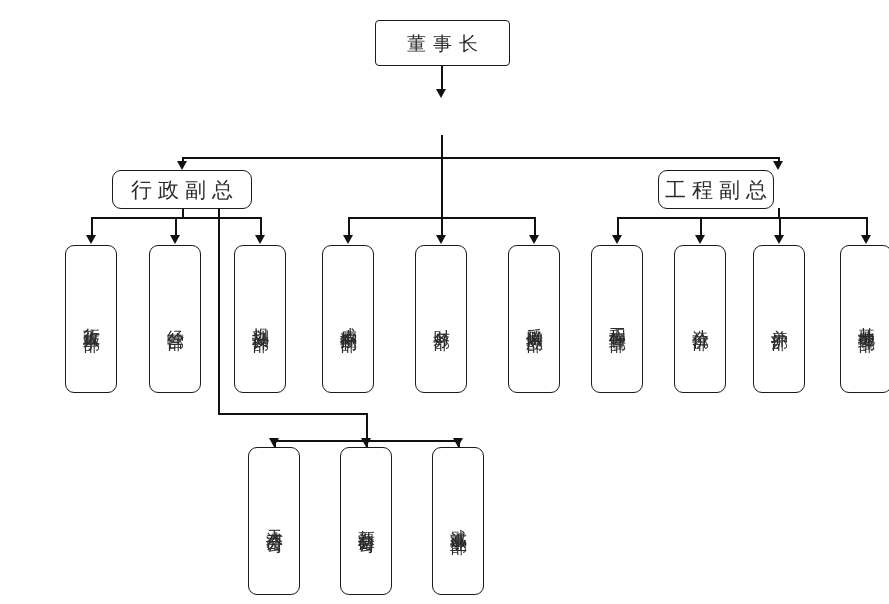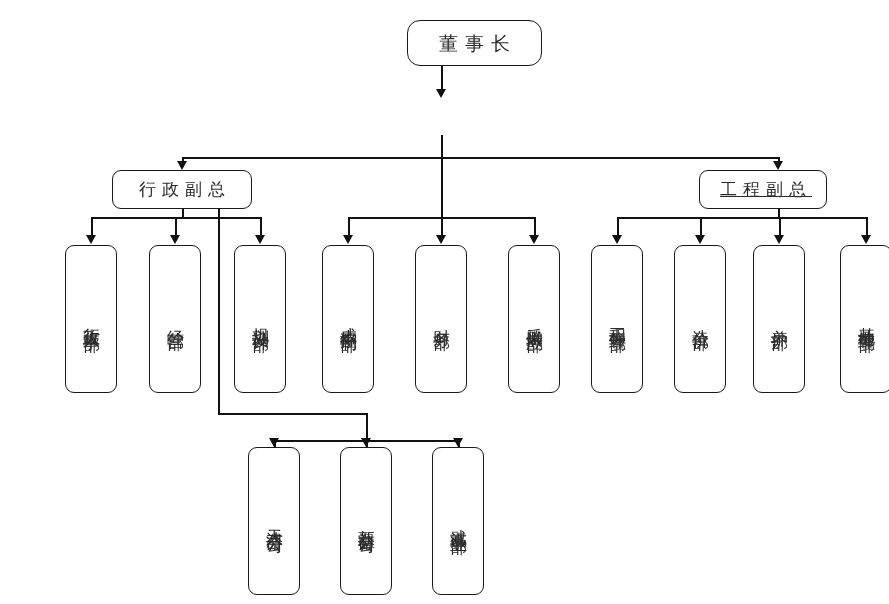--- a/index.html
+++ b/index.html
@@ -23,32 +23,31 @@
     border: 1.4px solid #1a1a1a;
     background: #ffffff;
     color: #2b2b2b;
     display: flex;
     align-items: center;
     justify-content: center;
     z-index: 3;
   }
   
   .node.horiz {
-    border-radius: 13px;
+    border-radius: 4px;
     letter-spacing: 7px;
     text-indent: 7px;
     font-size: 19px;
     line-height: 1;
-    margin-left: 32px;
   }
   .node.vp {
     border-radius: 9px;
     letter-spacing: 6px;
     text-indent: 6px;
-    font-size: 17px;
+    font-size: 21px;
   }
   
   .node.vert {
     border-radius: 9px;
     font-size: 17px;
     line-height: 1.52;
     writing-mode: vertical-rl;
     text-orientation: upright;
     letter-spacing: 2px;
     padding: 6px 0;
@@ -135,21 +134,21 @@
 
   <div class="node horiz" style="left:375px; top:20px; width:135px; height:46px;">
     <span>董事长</span>
   </div>
 
 
   <div class="node vp" style="left:112px; top:170px; width:140px; height:39px;">
     <span>行政副总</span>
   </div>
 
-  <div class="node vp" style="left:699px; top:170px; width:128px; height:39px;text-decoration:underline;">
+  <div class="node vp" style="left:658px; top:170px; width:116px; height:39px;">
     <span>工程副总</span>
   </div>
 
   <div class="node vert" style="left:65px; top:245px; width:52px; height:148px;">
     <span class="txt">行政人事部</span>
   </div>
   <div class="node vert" style="left:149px; top:245px; width:52px; height:148px;">
     <span class="txt">经营部</span>
   </div>
   <div class="node vert" style="left:234px; top:245px; width:52px; height:148px;">

